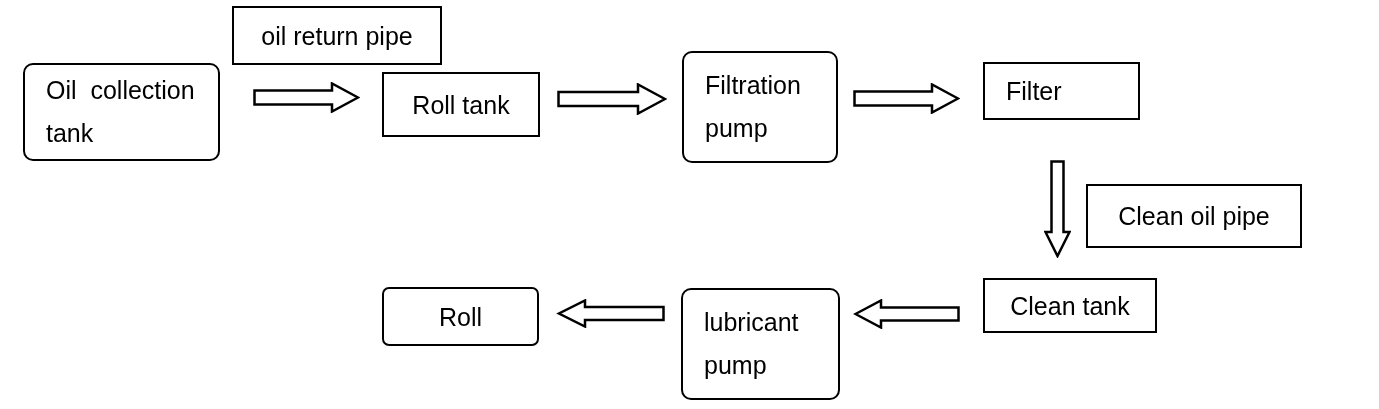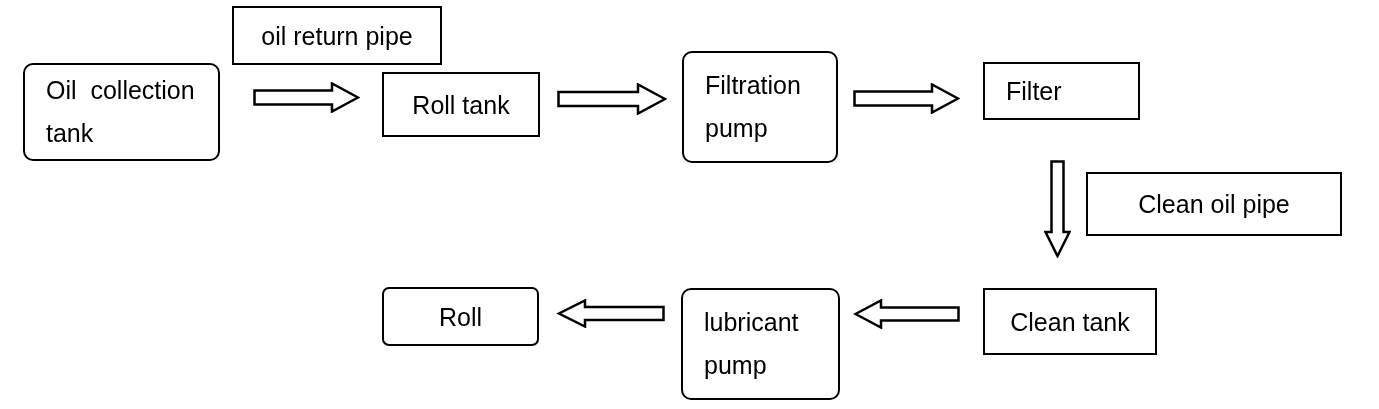--- a/index.html
+++ b/index.html
@@ -48,22 +48,22 @@
   .arrow {
     position: absolute;
     display: block;
   }
   
   #n-oil-collection-plate { left: 23px;   top: 63px;  width: 197px; height: 98px; }
   #n-oil-return-pipe      { left: 232px;  top: 6px;   width: 210px; height: 59px; }
   #n-dirty-tank           { left: 382px;  top: 72px;  width: 158px; height: 65px; }
   #n-filtration-pump      { left: 682px;  top: 51px;  width: 156px; height: 112px; }
   #n-filter               { left: 983px;  top: 62px;  width: 157px; height: 58px; padding-left: 21px; justify-content: flex-start; text-align: left; }
-  #n-clean-oil-pipe       { left: 1086px; top: 172px; width: 256px; height: 64px; }
-  #n-clean-tank           { left: 983px;  top: 288px; width: 174px; height: 67px; }
+  #n-clean-oil-pipe       { left: 1086px; top: 184px; width: 216px; height: 64px; }
+  #n-clean-tank           { left: 983px;  top: 278px; width: 174px; height: 55px; }
   #n-lubricant-pump       { left: 681px;  top: 288px; width: 159px; height: 112px; }
   #n-roll                 { left: 382px;  top: 287px; width: 157px; height: 59px; border-radius: 7px; }
   
   #a1 { left: 253px;  top: 82px;  }
   #a2 { left: 557px;  top: 83px;  }
   #a3 { left: 853px;  top: 83px;  }
   #a4 { left: 1044px; top: 160px; }
   #a5 { left: 556px;  top: 299px; }
   #a6 { left: 853px;  top: 299px; }
 </style>

